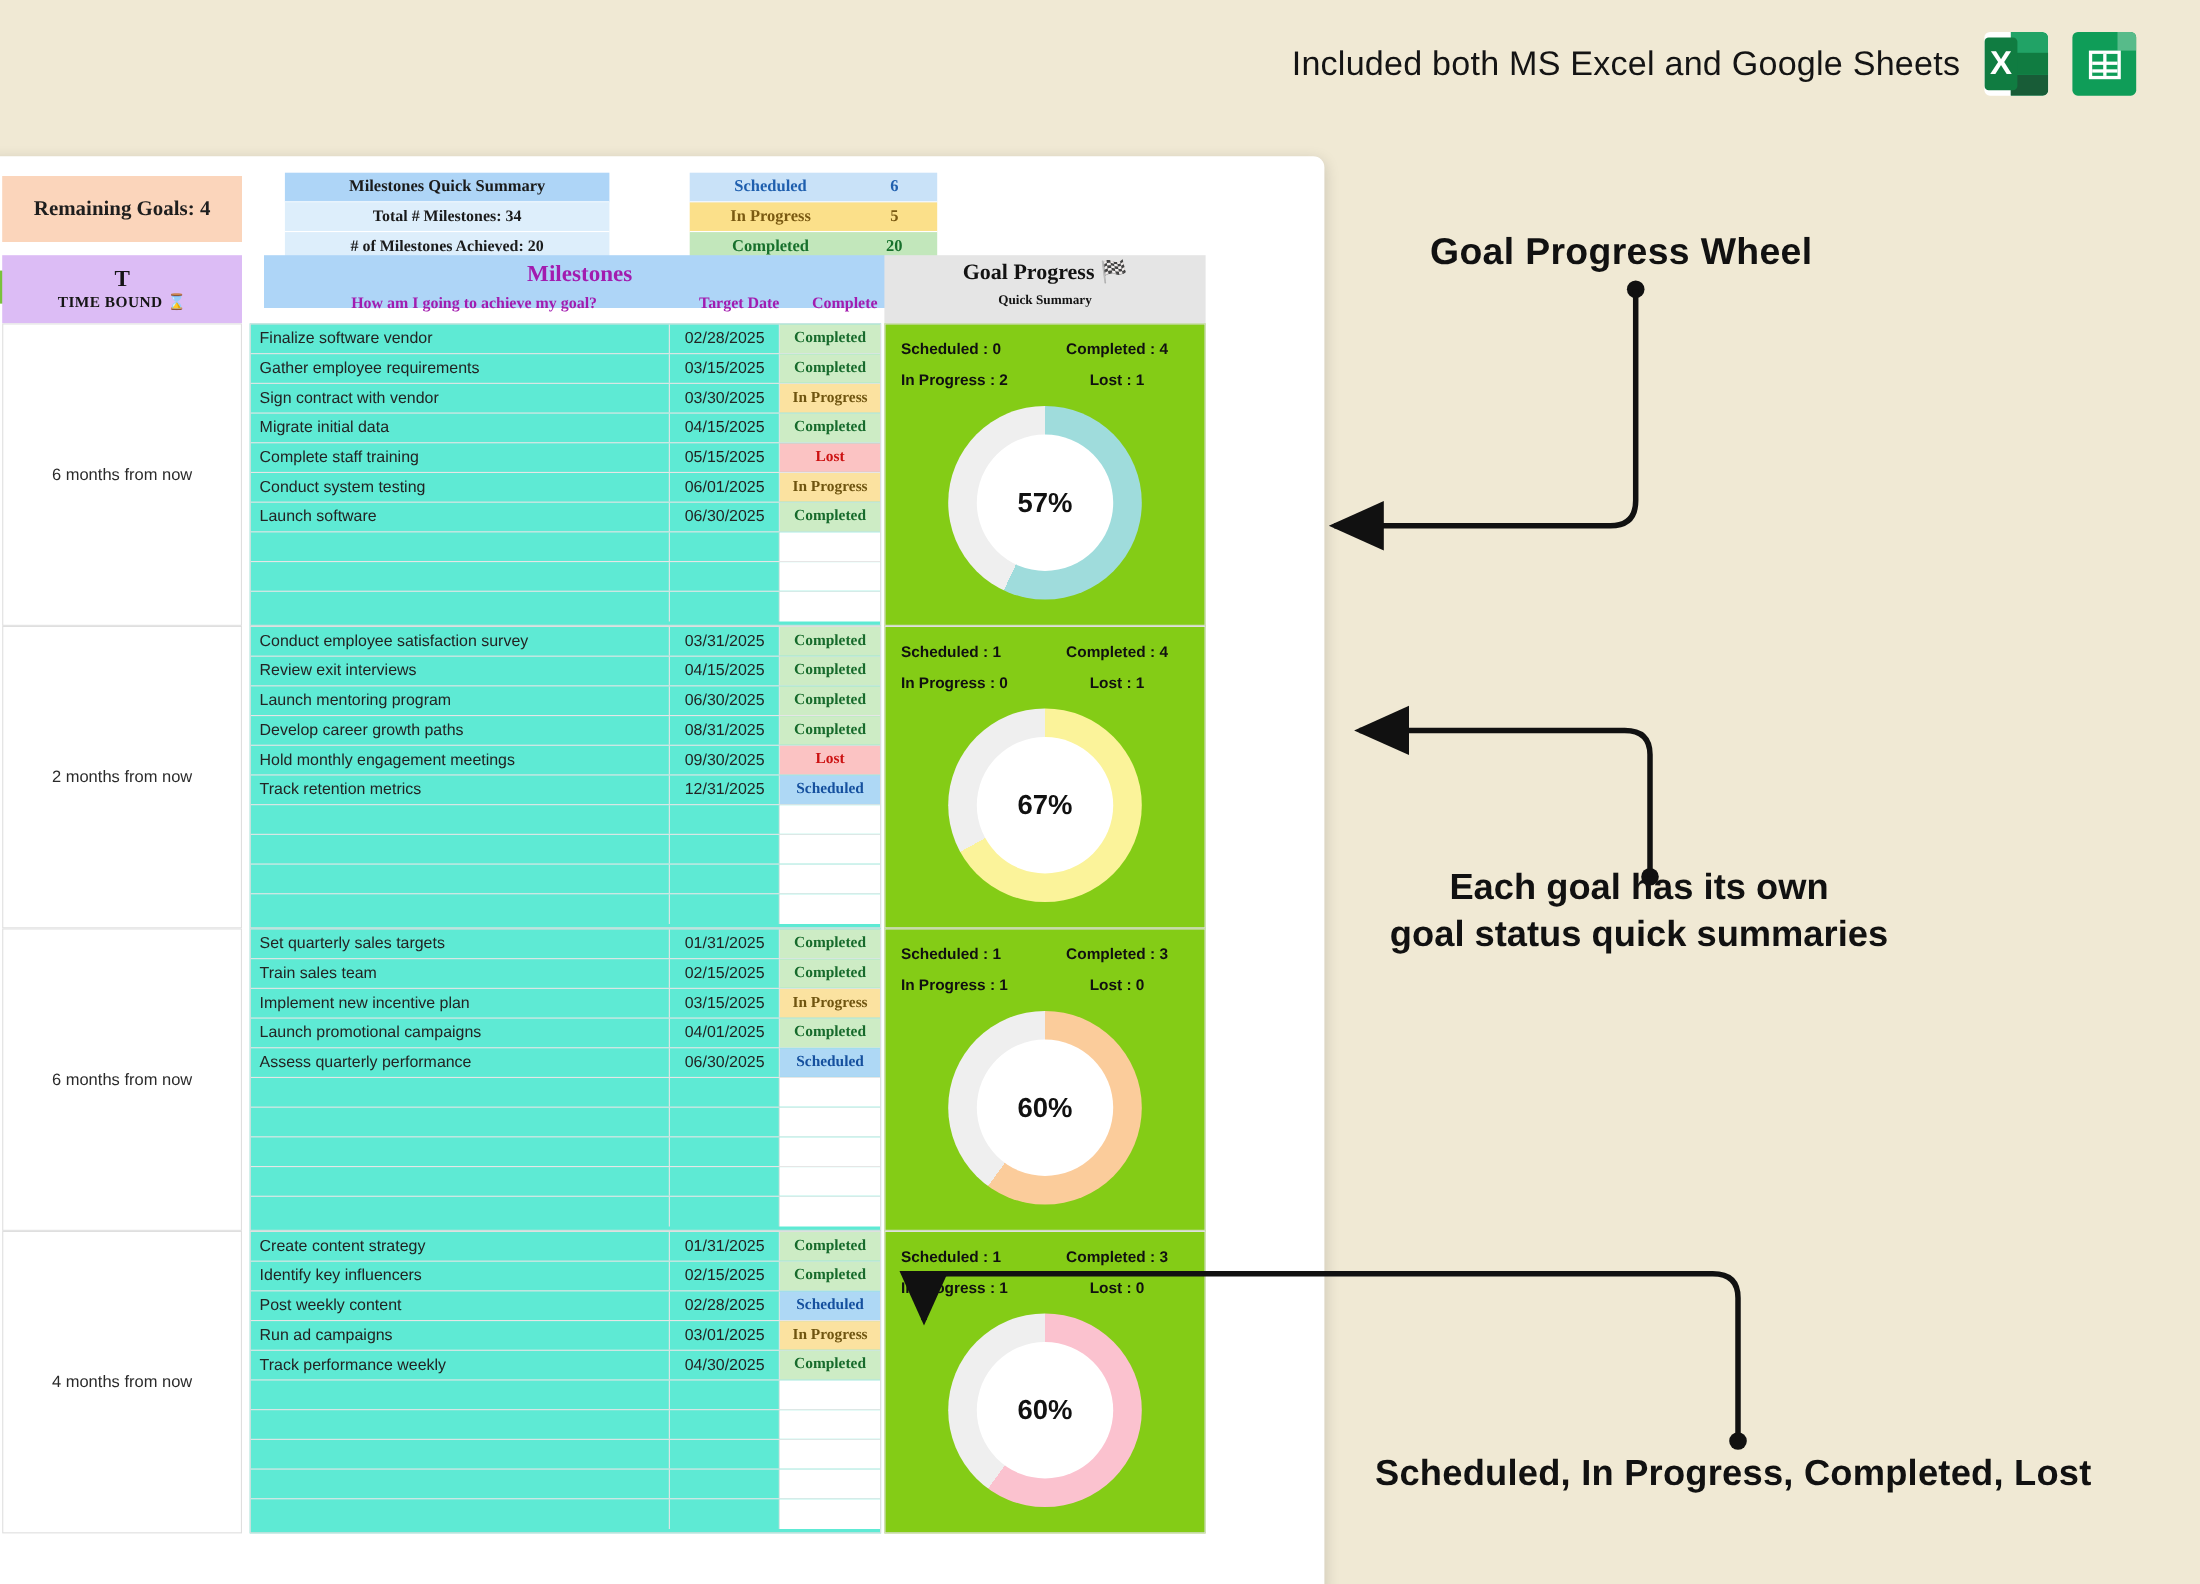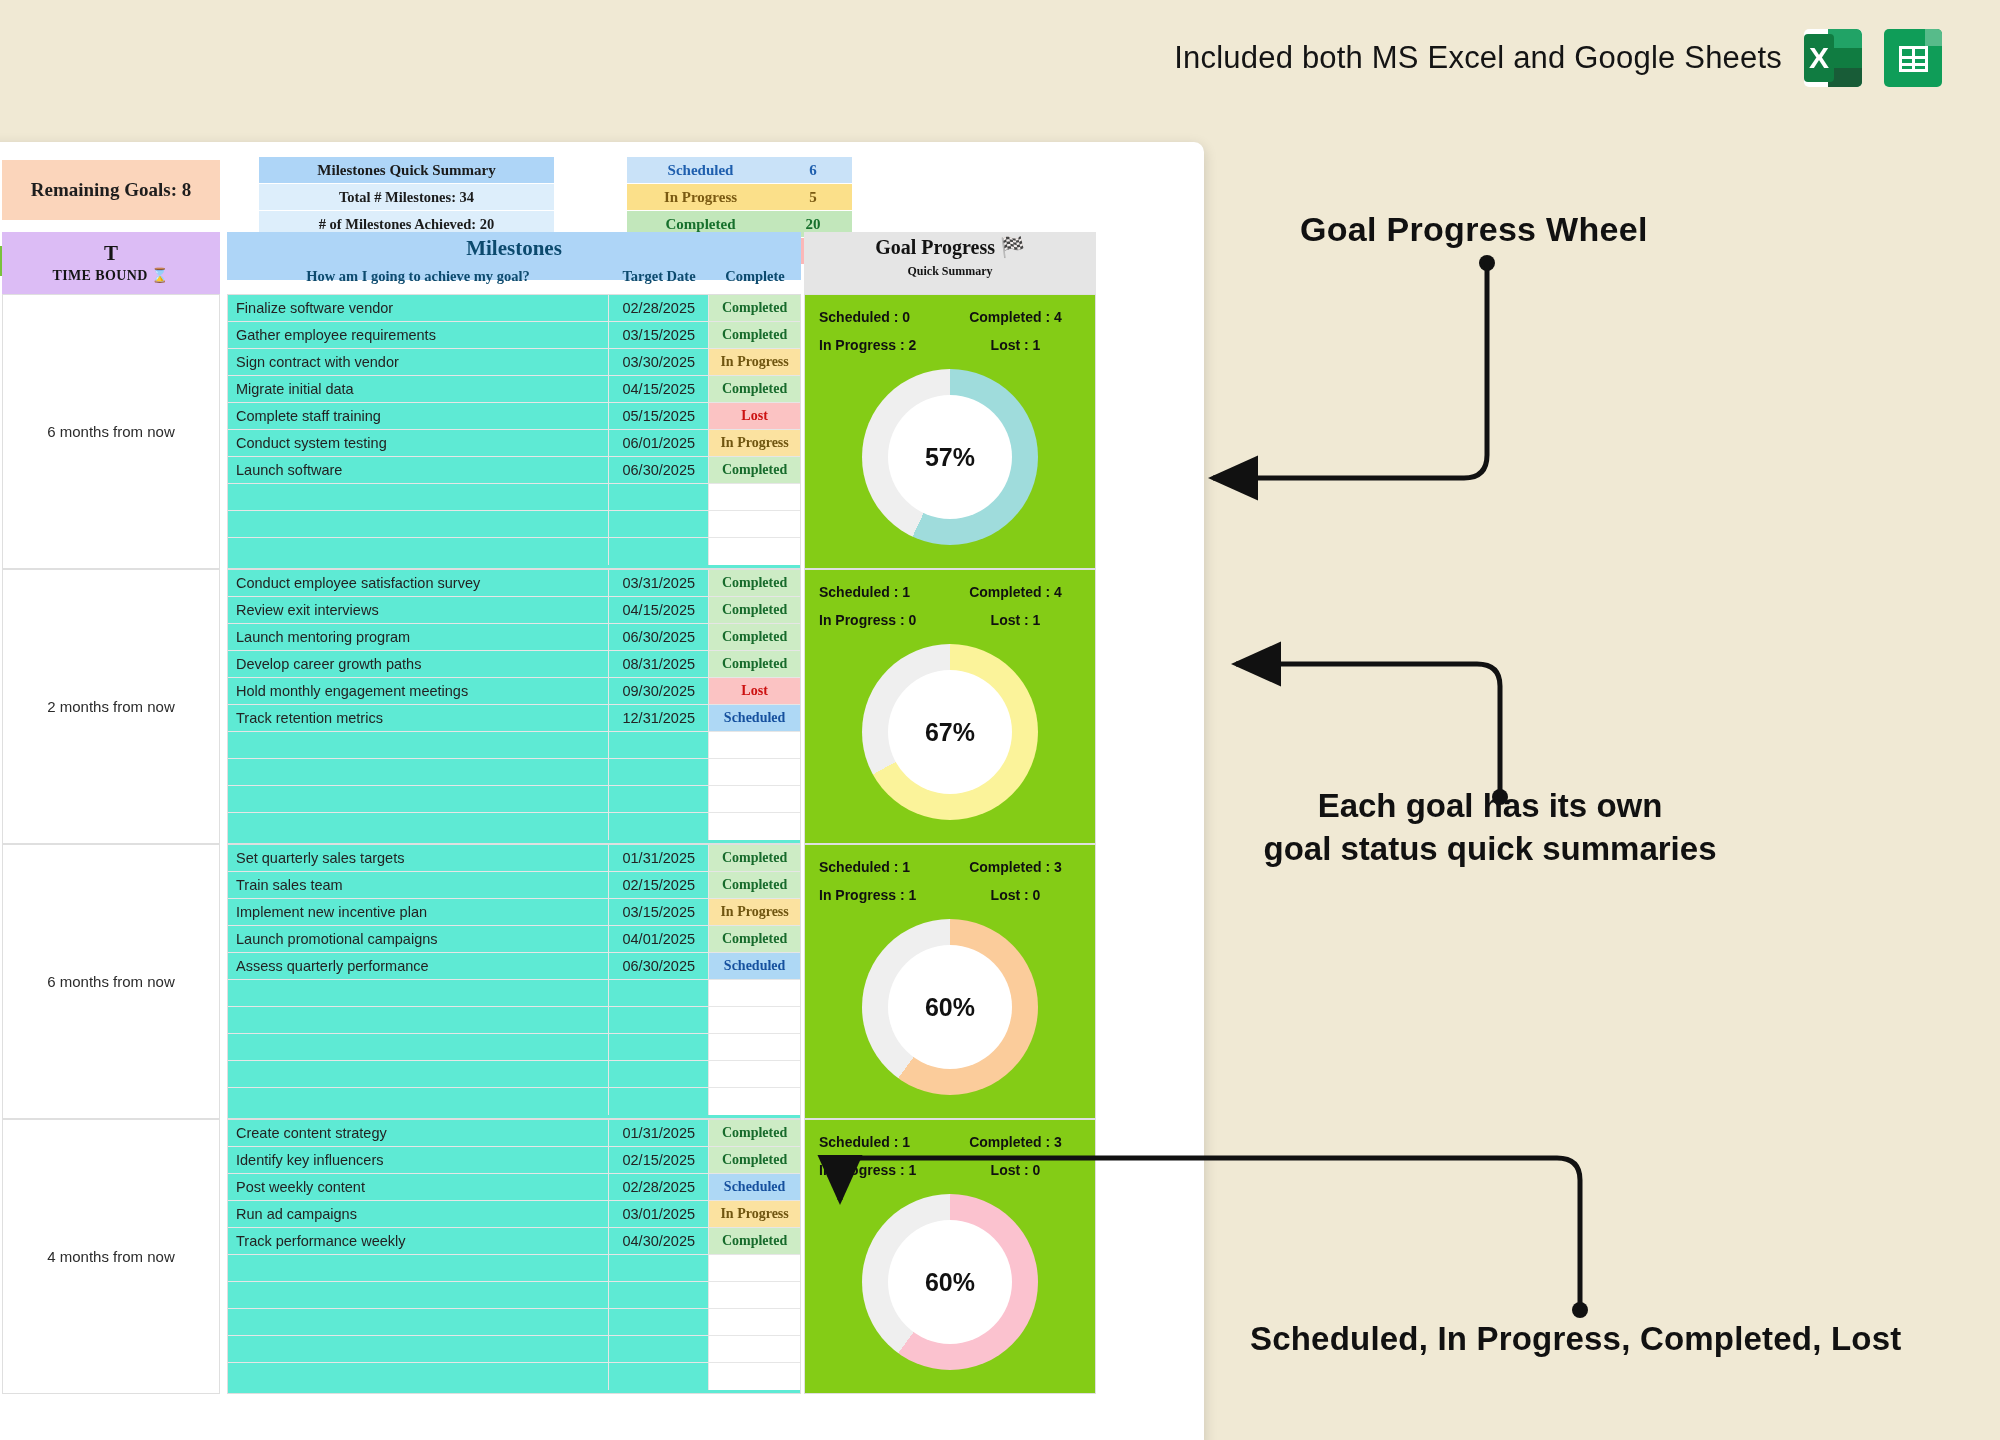--- a/index.html
+++ b/index.html
@@ -71,22 +71,22 @@
   .st-comp  { background: #c2e7bb; color: #17702c; }
   .st-lost  { background: #fbb8b8; color: #c51313; }
   .hdr-t {
     position: absolute; left: 20px; top: 90px; width: 218px; height: 62px;
     background: #dcbcf5; display: flex; flex-direction: column; align-items: center; justify-content: center;
     font-family: "Liberation Serif", serif; color: #151515;
   }
   .hdr-t .big { font-size: 21px; font-weight: bold; line-height: 1.05; }
   .hdr-t .sub { font-size: 14px; font-weight: bold; letter-spacing: .4px; margin-top: 2px; }
   .hdr-ms {
-    position: absolute; left: 245px; top: 90px; width: 574px; height: 48px; background: #aed5f7;
-    font-family: "Liberation Serif", serif; color: #0c4a6e;
+    position: absolute; left: 258px; top: 90px; width: 574px; height: 48px; background: #aed5f7;
+    font-family: "Liberation Serif", serif; color: #a21caf;
   }
   .hdr-ms .title { text-align: center; font-size: 21px; font-weight: bold; padding-top: 4px; }
   .hdr-ms .cols { display: flex; font-size: 14.5px; font-weight: bold; padding-top: 7px; }
   .hdr-ms .c1 { width: 382px; text-align: center; }
   .hdr-ms .c2 { width: 100px; text-align: center; }
   .hdr-ms .c3 { width: 92px; text-align: center; }
   .hdr-gp {
     position: absolute; left: 822px; top: 90px; width: 292px; height: 62px; background: #e5e5e5;
     font-family: Liberation Serif, serif; color: #131313;
   }
@@ -149,21 +149,21 @@
       <div class="grid">
           <div class="gv"></div>
         </div>
     </div>
   </div>
 
   <div class="sheet">
 
     <div class="summary-strip">
 
-      <div class="rg-box">Remaining Goals: 8</div>
+      <div class="rg-box">Remaining Goals: 4</div>
       <div class="bar-track"></div>
       <div class="bar-fill"></div>
 
       <div class="ms-table">
         <div class="ms-head">Milestones Quick Summary</div>
         <div class="ms-row">Total # Milestones: 34</div>
         <div class="ms-row"># of Milestones Achieved: 20</div>
         <div class="ms-row">Remaining Milestones: 11</div>
       </div>
 

